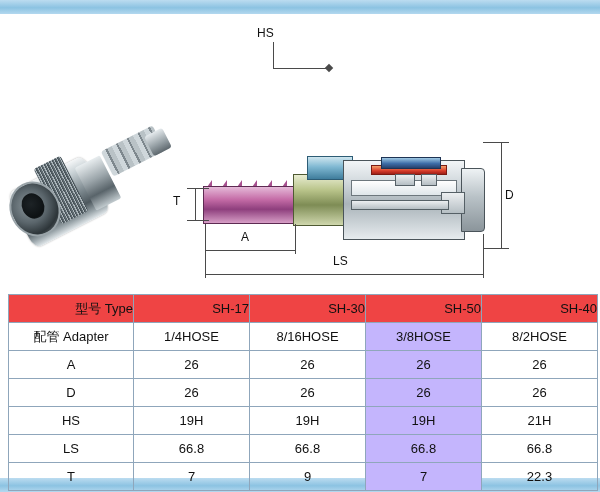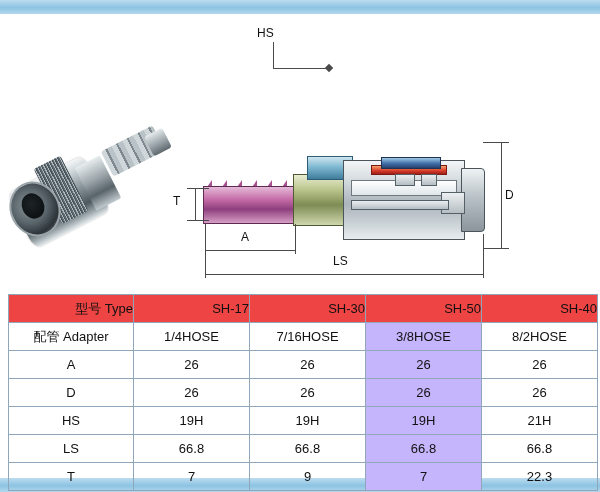--- a/index.html
+++ b/index.html
@@ -353,21 +353,21 @@
         <tr class="row-head">
           <td class="col-label">型号 Type</td>
           <td class="col-data">SH-17</td>
           <td class="col-data">SH-30</td>
           <td class="col-data hl">SH-50</td>
           <td class="col-data">SH-40</td>
         </tr>
         <tr>
           <td class="col-label">配管 Adapter</td>
           <td class="col-data">1/4HOSE</td>
-          <td class="col-data">7/16HOSE</td>
+          <td class="col-data">8/16HOSE</td>
           <td class="col-data hl">3/8HOSE</td>
           <td class="col-data">8/2HOSE</td>
         </tr>
         <tr>
           <td class="col-label">A</td>
           <td class="col-data">26</td>
           <td class="col-data">26</td>
           <td class="col-data hl">26</td>
           <td class="col-data">26</td>
         </tr>

